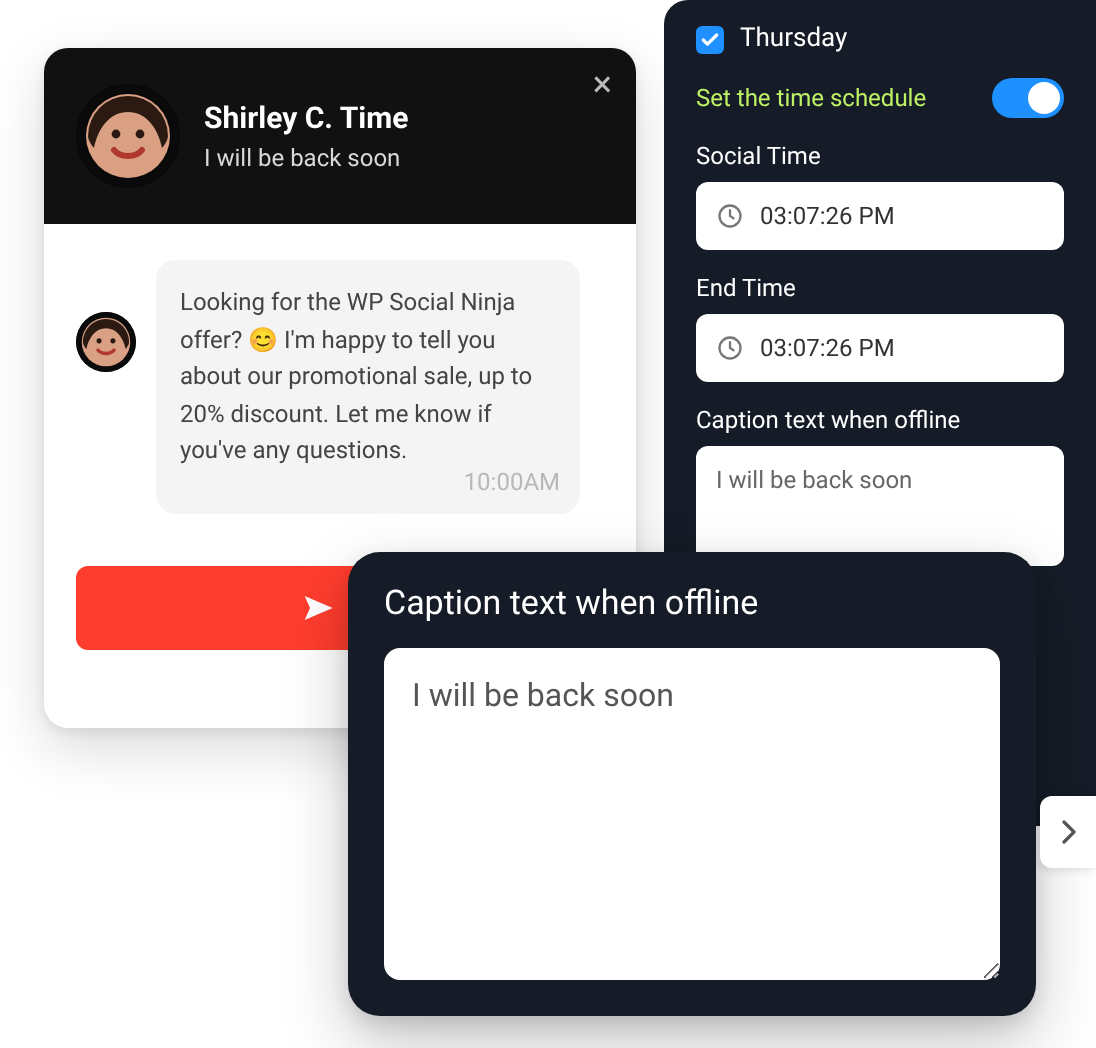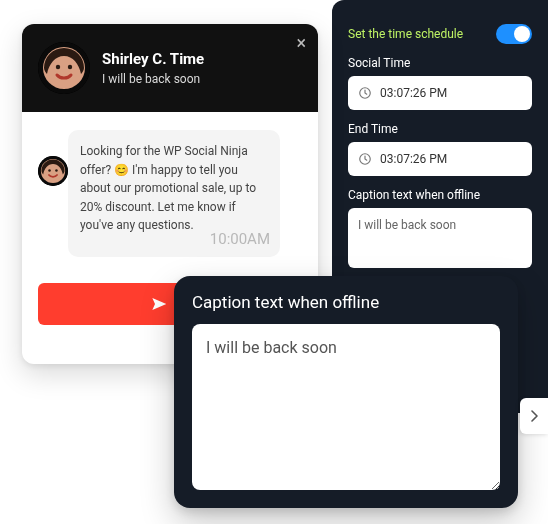--- a/index.html
+++ b/index.html
@@ -49,20 +49,21 @@
   .avatar-lg svg, .avatar-sm svg { width: 100%; height: 100%; display: block; }
   .hdr-txt .name { font-weight: 700; font-size: 15px; }
   .hdr-txt .sub  { font-size: 12px; color: #d9d9d9; margin-top: 4px; }
 
   .chat-body {
     padding: 18px 16px 0;
   }
   .msg-row {
     display: flex;
     align-items: flex-start;
+    gap: 10px;
   }
   .avatar-sm {
     width: 30px; height: 30px;
     border-radius: 50%;
     background: #000;
     flex: 0 0 auto;
     margin-top: 26px;
     overflow: hidden;
   }
   .bubble {
@@ -71,21 +72,21 @@
     border-radius: 10px;
     padding: 12px 12px 22px;
     font-size: 12px;
     color: #444;
     width: 212px;
     line-height: 1.55;
   }
   .bubble .time {
     position: absolute;
     right: 10px; bottom: 6px;
-    font-size: 15px;
+    font-size: 12px;
     color: #b8b8b8;
   }
   .start-btn {
     margin: 26px 16px 0;
     height: 42px;
     background: #ff3d2e;
     color: #fff;
     border-radius: 6px;
     display: flex;
     align-items: center;
@@ -206,20 +207,28 @@
     color: #555;
     font-family: inherit;
     resize: both;
     overflow: auto;
   }
 </style>
 </head>
 <body>
 
 <div class="settings">
+  <div class="chk">
+    <span class="box">
+      <svg viewBox="0 0 12 12">
+          <path d="M2 6l2.5 2.5L10 3" stroke="#fff" stroke-width="2" fill="none" stroke-linecap="round" stroke-linejoin="round"></path>
+        </svg>
+    </span>
+    <span>Thursday</span>
+  </div>
 
   <div class="sched-row">
     <span>Set the time schedule</span>
     <span class="toggle"></span>
   </div>
 
   <span class="lbl">Social Time</span>
   <div class="time-input">
     <svg viewBox="0 0 24 24" fill="none">
         <circle cx="12" cy="12" r="9" stroke="#777" stroke-width="2"></circle>

